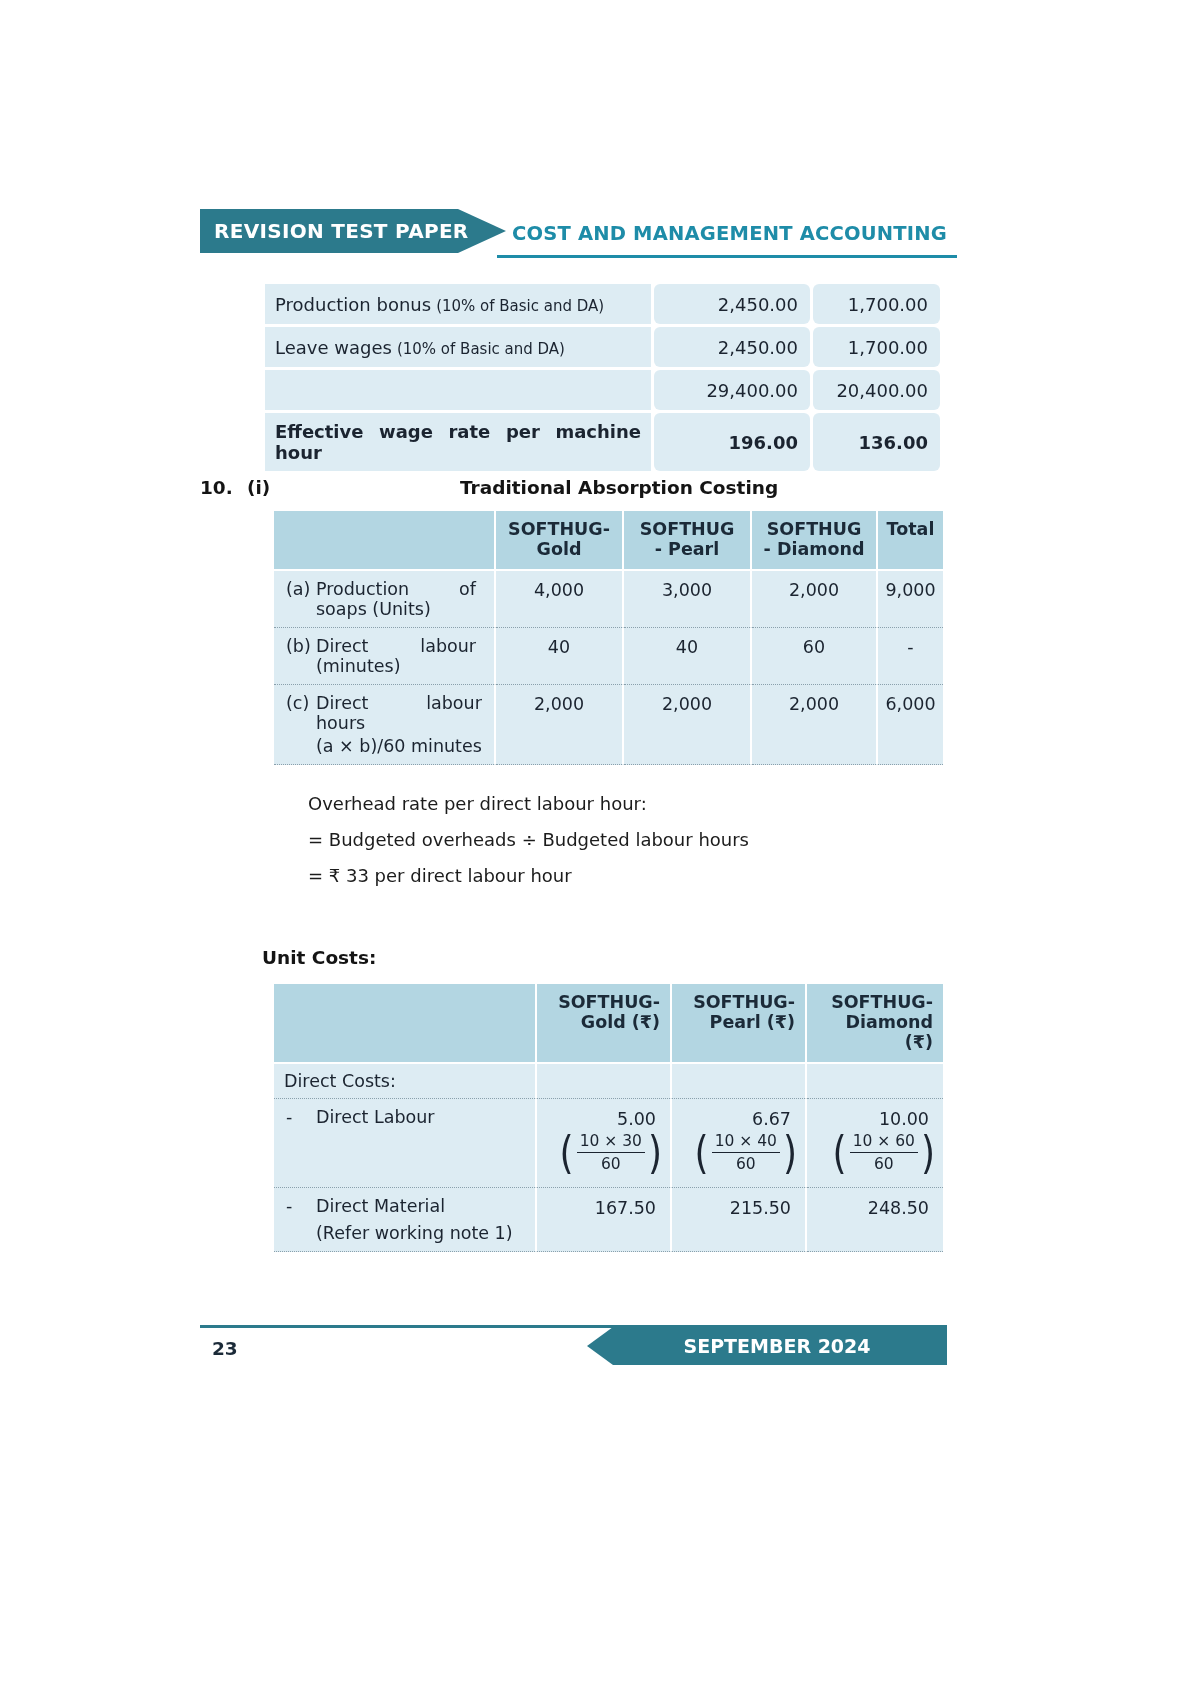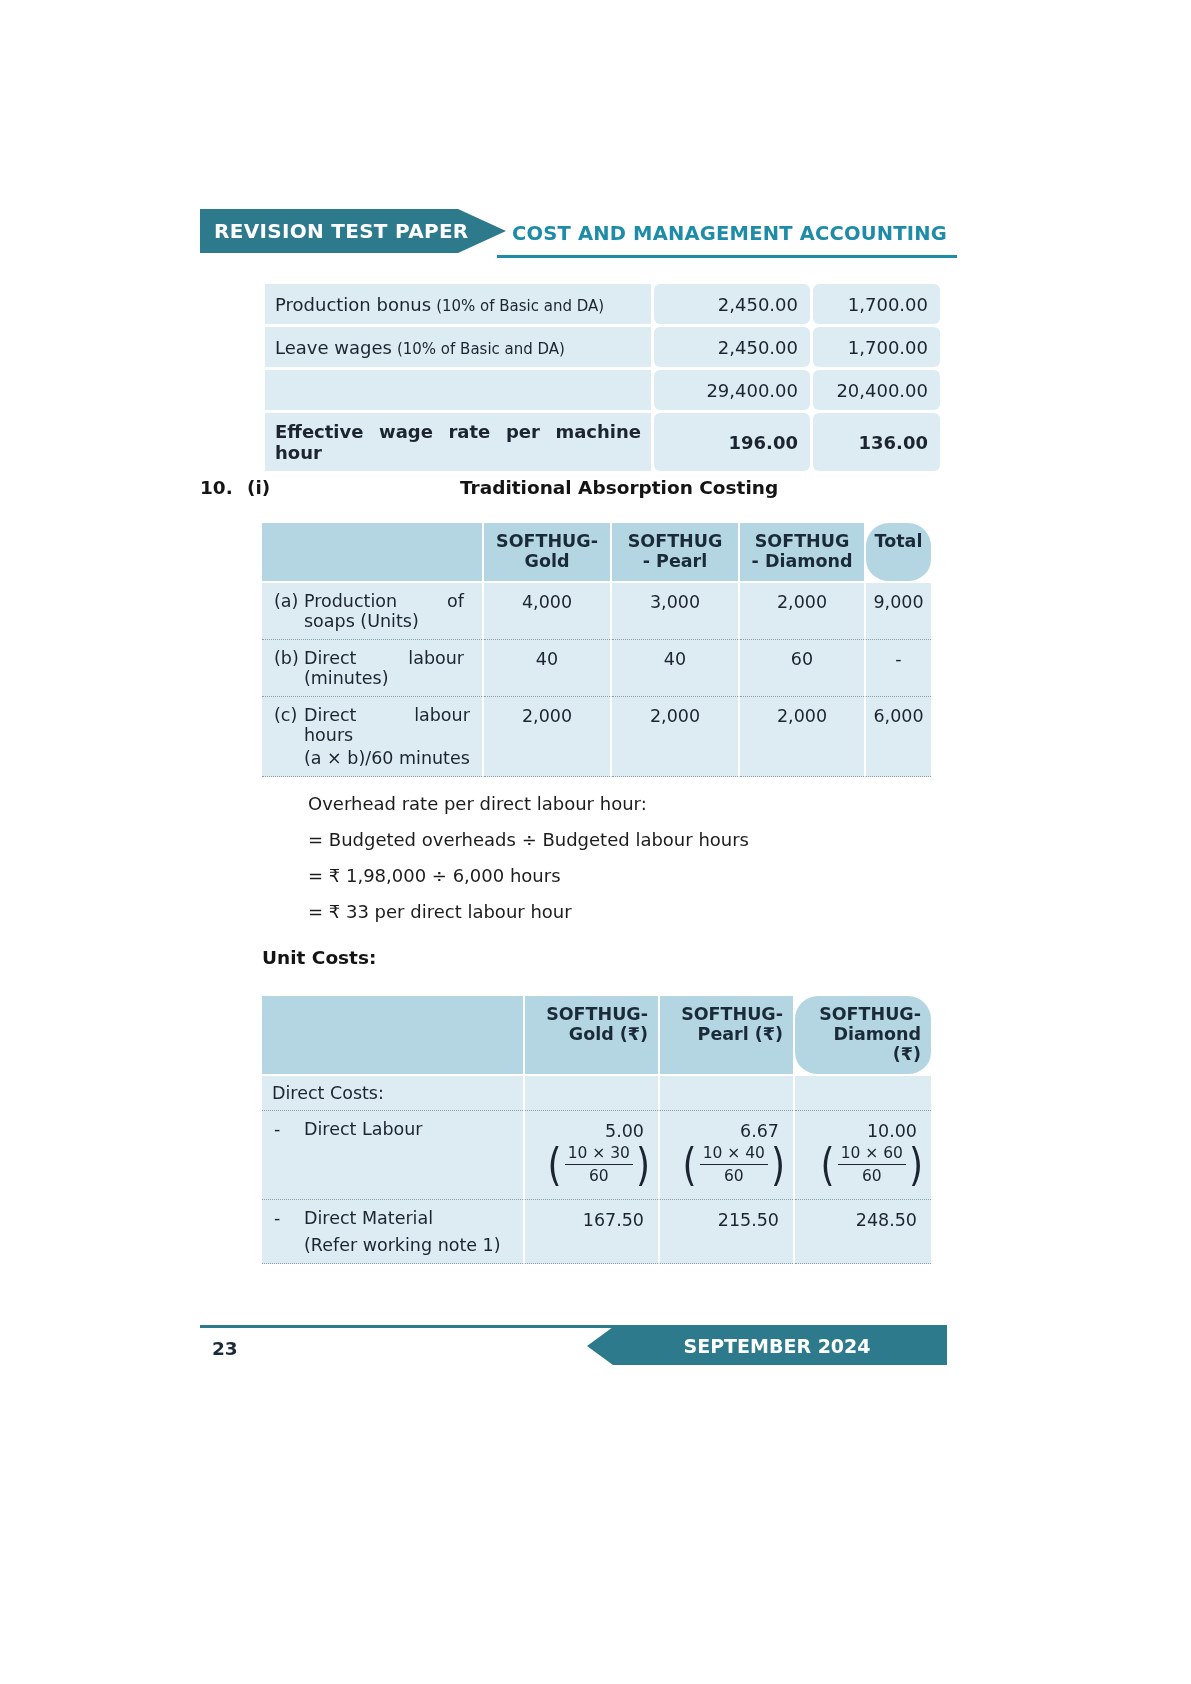--- a/index.html
+++ b/index.html
@@ -42,29 +42,29 @@
 
   
   .section-line { position:absolute; left:200px; top:477px; width:747px; height:26px;
     font-size:18.5px; font-weight:700; color:#141414; }
   .sec-num  { position:absolute; left:0; }
   .sec-item { position:absolute; left:47px; }
   .sec-title{ position:absolute; left:260px; }
 
   
   .grid-table {
-    position:absolute; left:262px; width:669px;
-    border-collapse:separate; border-spacing:0; font-size:17.5px; color:#1b2430;margin-top:12px;
+    position:absolute; left:274px; width:669px;
+    border-collapse:separate; border-spacing:0; font-size:17.5px; color:#1b2430;
   }
   .grid-table th {
     background:var(--tableHeaderBg,#B3D6E2); color:var(--darkText,#1B2A38);
     font-weight:700; text-align:center; vertical-align:top;
     padding:8px 6px 10px; border-right:2.5px solid #fff; border-bottom:2.5px solid #fff;
   }
-  .grid-table th:last-child { border-right:none;border-radius:23px; }
+  .grid-table th:last-child { border-right:none; }
   .grid-table td {
     background:var(--tableRowBg,#DDECF3);
     border-right:2.5px solid #fff; border-bottom:1px dotted #8AA0AC;
     vertical-align:top; padding:8px 4px;
   }
   .grid-table td:last-child { border-right:none; }
   .abs-table { top:511px; }
   .lblflex { display:flex; }
   .key { flex:0 0 38px; padding-left:8px; }
   .txtwrap { flex:1; padding-right:14px; }
@@ -217,21 +217,20 @@
         <td class="val">2,000</td>
         <td class="val">2,000</td>
         <td class="val">6,000</td>
       </tr>
     </tbody>
   </table>
 
   <div class="overhead">
     <p>Overhead rate per direct labour hour:</p>
     <p>= Budgeted overheads ÷ Budgeted labour hours</p>
-    <p>= ₹ 1,98,000 ÷ 6,000 hours</p>
     <p>= ₹ 33 per direct labour hour</p>
   </div>
 
   <div class="uc-heading">Unit Costs:</div>
 
   <table class="grid-table unit-table">
     <colgroup>
         <col style="width:263px">
         <col style="width:135px">
         <col style="width:135px">

